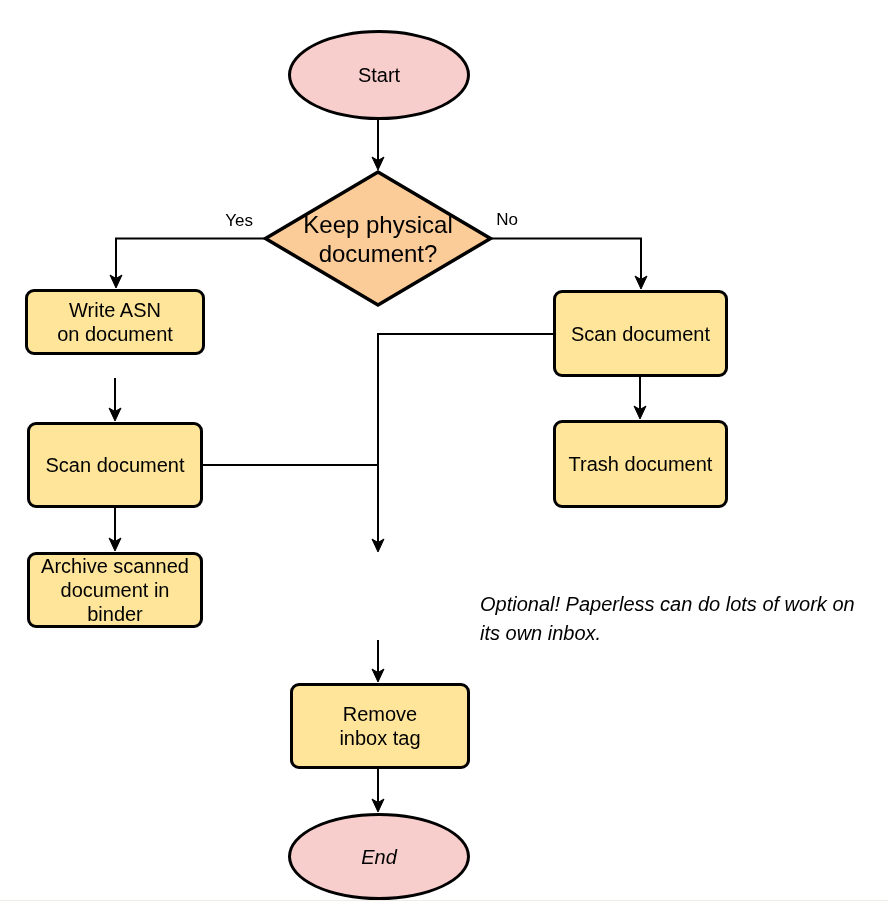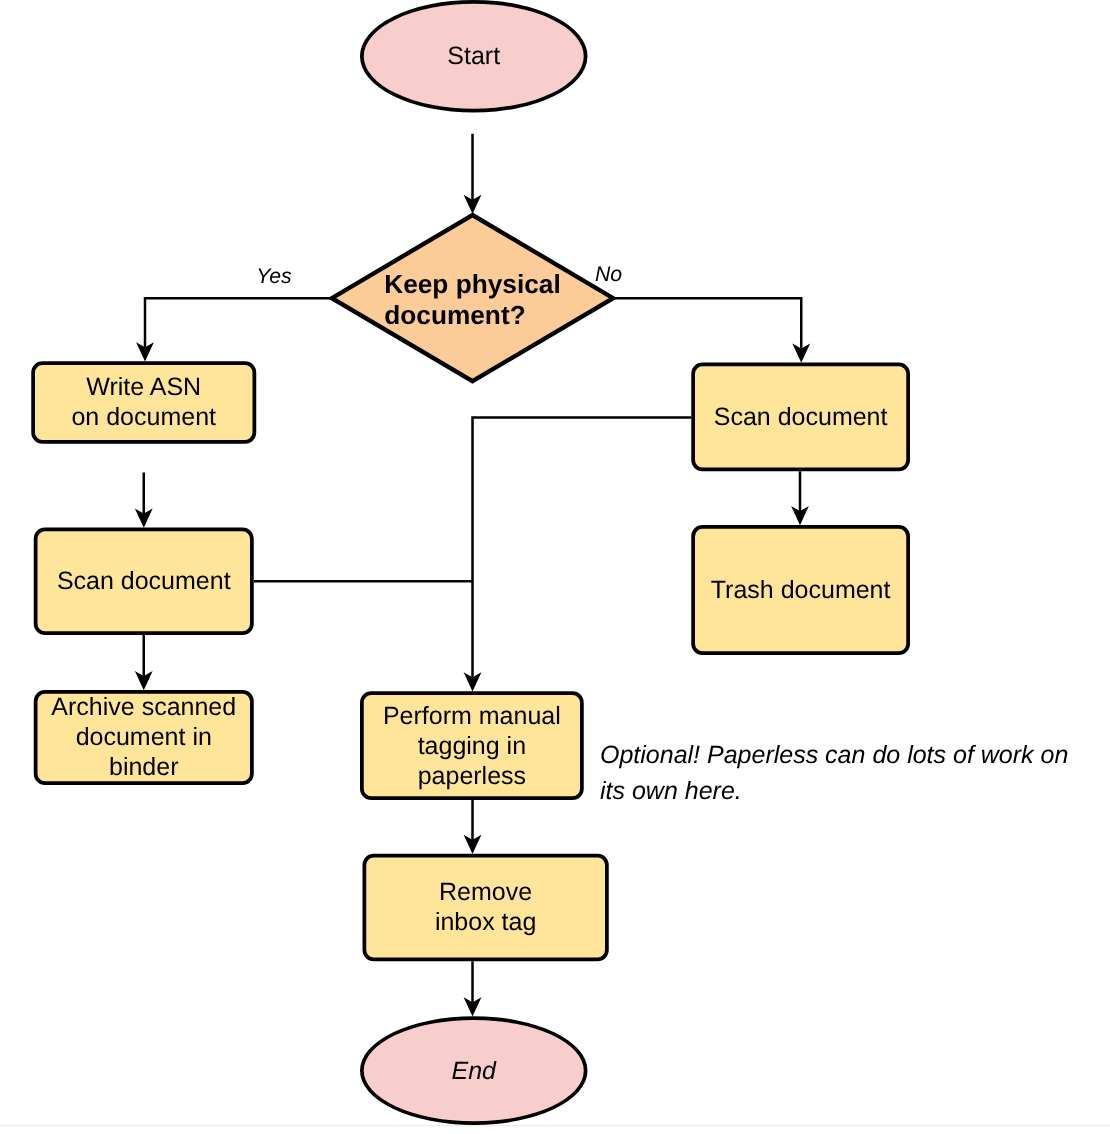--- a/index.html
+++ b/index.html
@@ -43,35 +43,33 @@
   }
   .terminator {
     background: #f8cecc;
     border-radius: 50%;
   }
   .decision-label {
     position: absolute;
     display: flex;
     align-items: center;
     justify-content: center;
-    text-align: left;
-    font-size: 21px;
+    text-align: center;
+    font-size: 24px;
     line-height: 1.2;
     white-space: pre-line;
     background: transparent;
     z-index: 2;
-    font-weight: bold;
   }
   .edge-label {
     position: absolute;
     font-size: 17px;
-    text-align: left;
+    text-align: right;
     background: transparent;
     z-index: 2;
-    font-style: italic;
   }
   .annotation {
     position: absolute;
     font-size: 20px;
     font-style: italic;
     line-height: 29px;
     white-space: pre;
     text-align: left;
     z-index: 2;
   }
@@ -117,49 +115,46 @@
     <polyline points="553,334 378,334 378,542" fill="none" stroke="#000000" stroke-width="2"></polyline>
     <path d="M 378 552 L 372 539 L 378 542.5 L 384 539 Z" fill="#000000" stroke="#000000" stroke-width="1"></path>
 
     <line x1="378" y1="640" x2="378" y2="672" stroke="#000000" stroke-width="2"></line>
     <path d="M 378 682 L 372 669 L 378 672.5 L 384 669 Z" fill="#000000" stroke="#000000" stroke-width="1"></path>
 
     <line x1="378" y1="769" x2="378" y2="802" stroke="#000000" stroke-width="2"></line>
     <path d="M 378 812 L 372 799 L 378 802.5 L 384 799 Z" fill="#000000" stroke="#000000" stroke-width="1"></path>
   </svg>
 
-  <div class="node terminator" style="left:288px; top:0; width:182px; height:90px;">Start</div>
+  <div class="node terminator" style="left:288px; top:30px; width:182px; height:90px;">Start</div>
 
   <div class="decision-label" style="left:288px; top:205px; width:180px; height:70px;">Keep physical
 document?</div>
 
   <div class="edge-label" style="left:205px; top:211px; width:48px;">Yes</div>
 
   <div class="edge-label" style="left:476px; top:210px; width:42px;">No</div>
 
   <div class="node process" style="left:25px; top:289px; width:180px; height:66px;">Write ASN
 on document</div>
 
   <div class="node process" style="left:27px; top:422px; width:176px; height:86px;">Scan document</div>
 
   <div class="node process" style="left:27px; top:552px; width:176px; height:76px;">Archive scanned
 document in
 binder</div>
 
   <div class="node process" style="left:553px; top:290px; width:175px; height:87px;">Scan document</div>
 
-  <div class="node process" style="left:553px; top:420px; width:175px; height:104px;">Trash document</div>
+  <div class="node process" style="left:553px; top:420px; width:175px; height:88px;">Trash document</div>
 
-  <div class="node process" style="left:288px; top:553px; width:179px; height:87px;">Perform manual
-tagging in
-paperless</div>
 
   <div class="annotation" style="left:480px; top:590px;">Optional! Paperless can do lots of work on
-its own here.</div>
+its own inbox.</div>
 
-  <div class="node process" style="left:290px; top:683px; width:197px; height:86px;">Remove
+  <div class="node process" style="left:290px; top:683px; width:180px; height:86px;">Remove
 inbox tag</div>
 
   <div class="node terminator" style="left:288px; top:813px; width:182px; height:87px;font-style:italic;">End</div>
 
   <div class="bottom-divider"></div>
 
 </div>
 
 </body></html>

